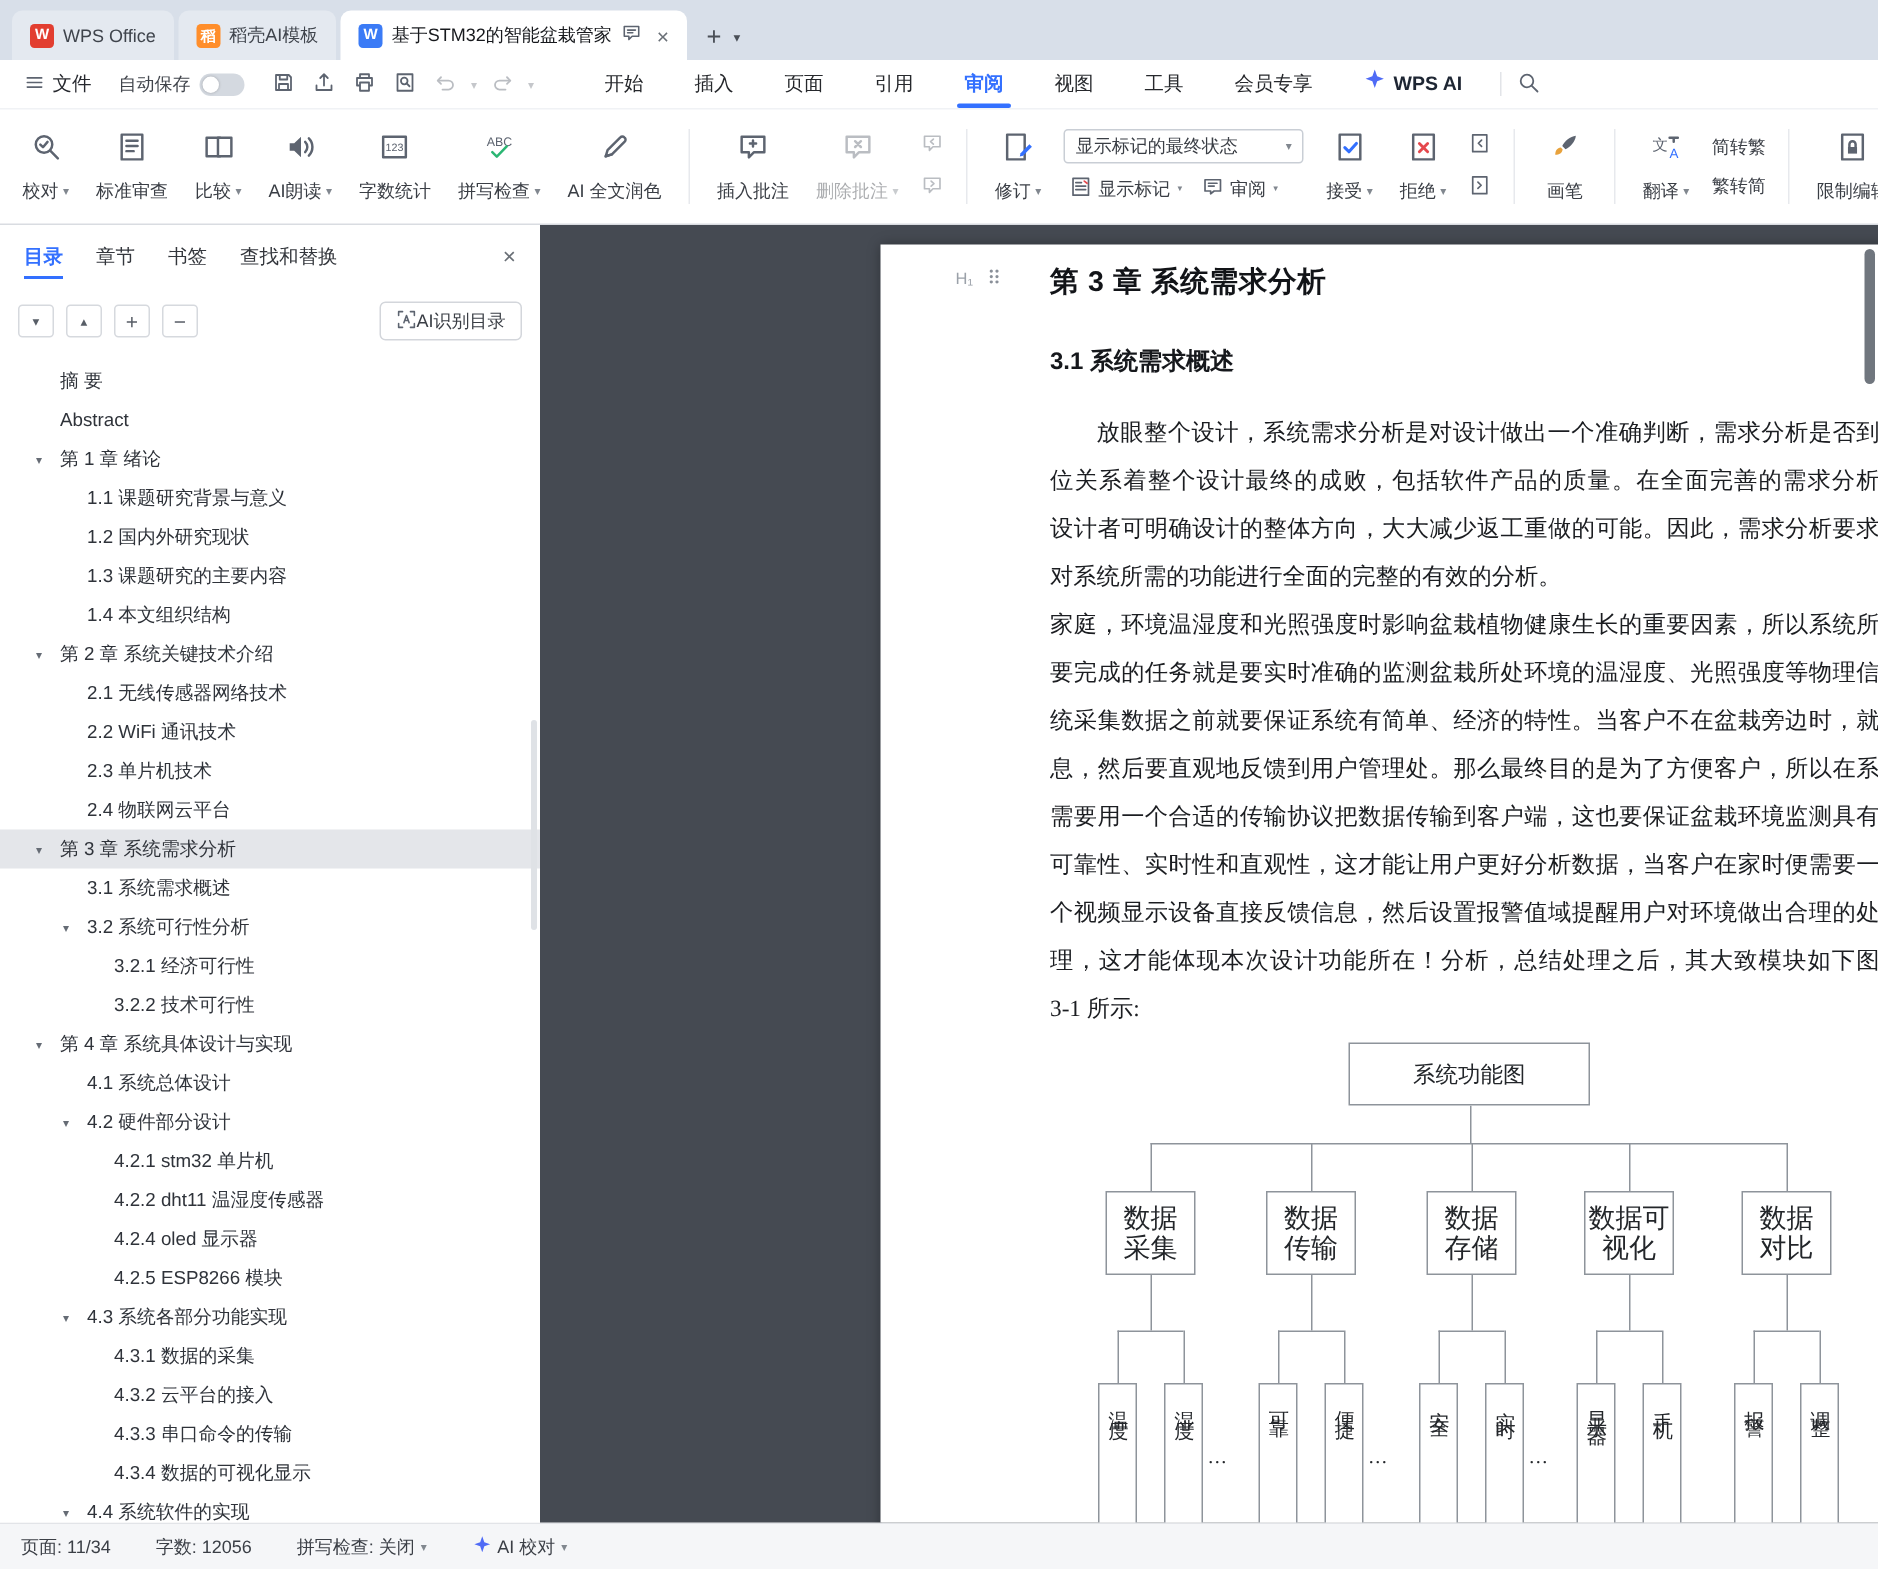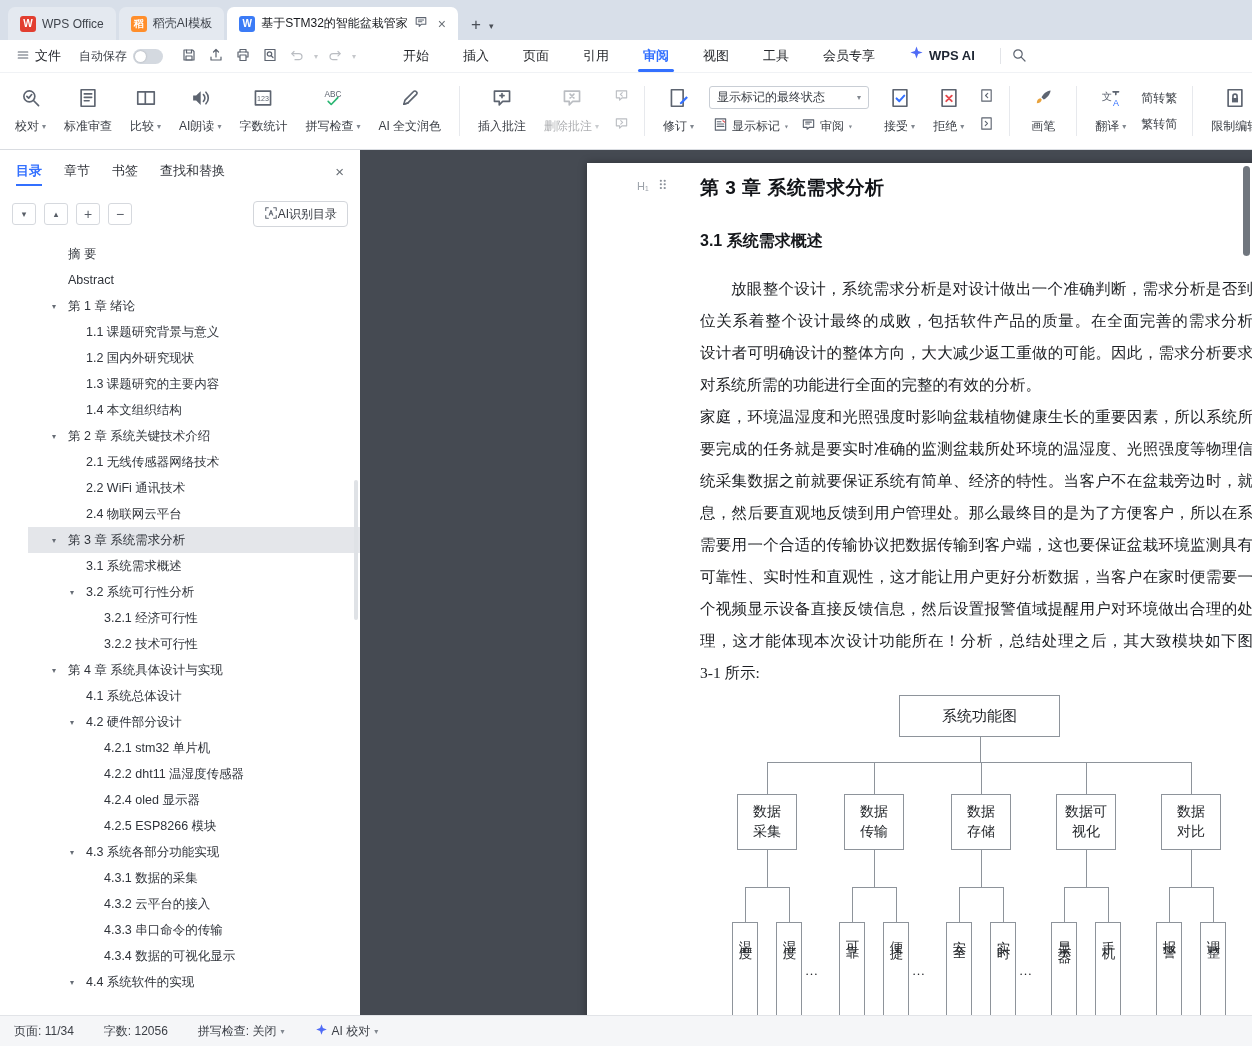--- a/index.html
+++ b/index.html
@@ -73,21 +73,21 @@
   .s-tab.active { color:#3370ff; font-weight:bold; }
   .s-tab.active::after { content:''; position:absolute; left:0; right:0; bottom:6px; height:2px; background:#3370ff; }
   .s-close { margin-left:auto; font-size:15px; color:#6a7077; }
   .s-tools { height:44px; display:flex; align-items:center; padding:0 12px; gap:8px; flex:0 0 auto; }
   .s-sq { width:24px; height:22px; border:1px solid #d6d9de; border-radius:3px; display:inline-flex; align-items:center;
     justify-content:center; font-size:9px; color:#585e67; background:#fff; }
   .s-sq.pm { font-size:14px; }
   .s-ai { margin-left:auto; height:26px; border:1px solid #d3d6db; border-radius:4px; display:flex; align-items:center;
     gap:0; padding:0 10px; font-size:12px; color:#3a3e45; background:#fff; }
   .s-ai .icn svg { width:14px; height:14px; }
-  .toc { flex:1; overflow:hidden; padding-top:5px;padding-left:28px; }
+  .toc { flex:1; overflow:hidden; padding-top:5px; }
   .toc-item { height:26px; display:flex; align-items:center; font-size:12.5px; color:#2f333a; position:relative; }
   .toc-item.sel { background:#e4e6ea; }
   .toc-arrow { position:absolute; font-size:8px; color:#666c75; }
   .toc-item.l1 .toc-text { padding-left:40px; } .toc-item.l1 .toc-arrow { left:24px; }
   .toc-item.l2 .toc-text { padding-left:58px; } .toc-item.l2 .toc-arrow { left:42px; }
   .toc-item.l3 .toc-text { padding-left:76px; }
   .s-scroll { position:absolute; right:2px; top:330px; width:4px; height:140px; background:#dfe2e6; border-radius:2px; }
 
   
   .docarea { flex:1; position:relative; background:#454a52; overflow:hidden; }
@@ -104,21 +104,21 @@
     font-family:"Liberation Sans","DejaVu Sans",sans-serif; }
   .paras { margin-top:20px; width:553px; font-size:15.5px; }
   .pline { line-height:32px; height:32px; overflow:hidden; text-align:justify; text-align-last:justify; }
   .pline.first { text-indent:2em; }
   .pline.lastline { text-align-last:left; }
 
   
   .fig { position:relative; margin-top:6px; width:640px; height:460px; font-family:"Liberation Serif","DejaVu Serif",serif; }
   .fbox { position:absolute; border:1px solid #8e949b; background:#fff; color:#23262a; }
   .froot { display:flex; align-items:center; justify-content:center; font-size:15px; }
-  .fbranch { display:flex; align-items:center; justify-content:center; text-align:center; font-size:14px;
+  .fbranch { display:flex; align-items:center; justify-content:center; text-align:center; font-size:18px;
     line-height:20px; white-space:pre-line; }
   .fchild { writing-mode:vertical-lr; text-orientation:upright; font-size:13.5px; letter-spacing:5px;
     line-height:24px; padding-top:7px; }
   .fl { position:absolute; background:#8e949b; }
   .fmore { position:absolute; font-size:13px; color:#23262a; }
   .vscroll { position:absolute; right:2px; top:16px; width:7px; height:90px; background:#70767e; border-radius:4px; }
 
   
   .statusbar { height:31px; background:#f5f6f8; border-top:1px solid #e2e4e8; display:flex; align-items:center;
     padding:0 14px; gap:30px; font-size:12px; color:#3b3f46; flex:0 0 auto; }
@@ -497,20 +497,23 @@
           </div>
           <div class="toc-item l1">
             <span class="toc-arrow">▾</span>
             <span class="toc-text">第 2 章 系统关键技术介绍</span>
           </div>
           <div class="toc-item l2">
             <span class="toc-text">2.1 无线传感器网络技术</span>
           </div>
           <div class="toc-item l2">
             <span class="toc-text">2.2 WiFi 通讯技术</span>
+          </div>
+          <div class="toc-item l2">
+            <span class="toc-text">2.3 单片机技术</span>
           </div>
           <div class="toc-item l2">
             <span class="toc-text">2.4 物联网云平台</span>
           </div>
           <div class="toc-item l1 sel">
             <span class="toc-arrow">▾</span>
             <span class="toc-text">第 3 章 系统需求分析</span>
           </div>
           <div class="toc-item l2">
             <span class="toc-text">3.1 系统需求概述</span>

